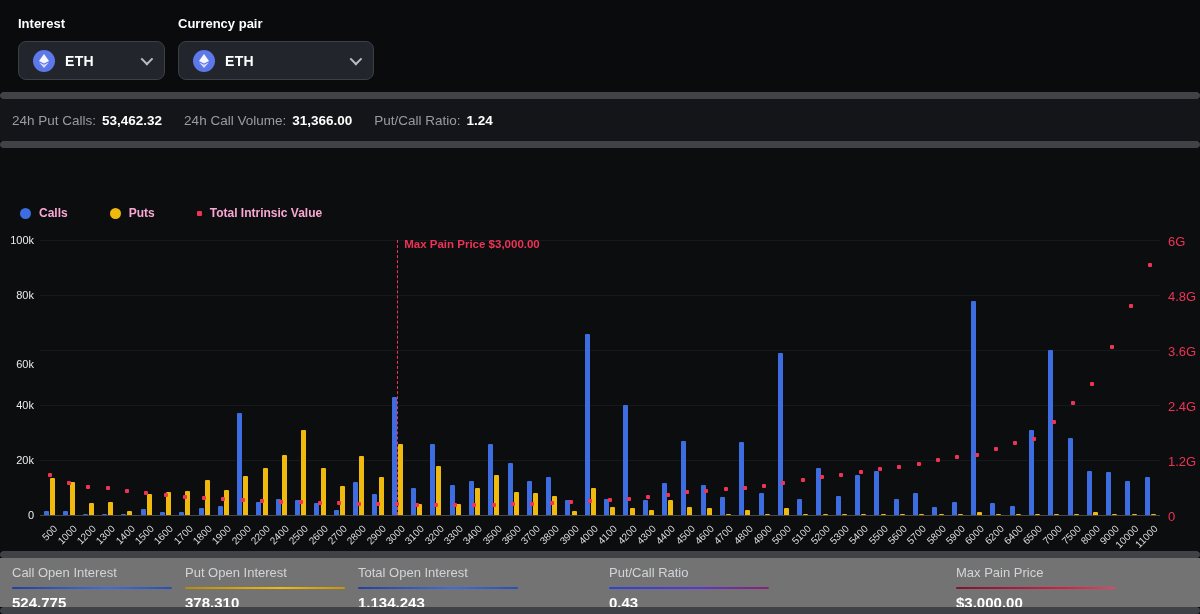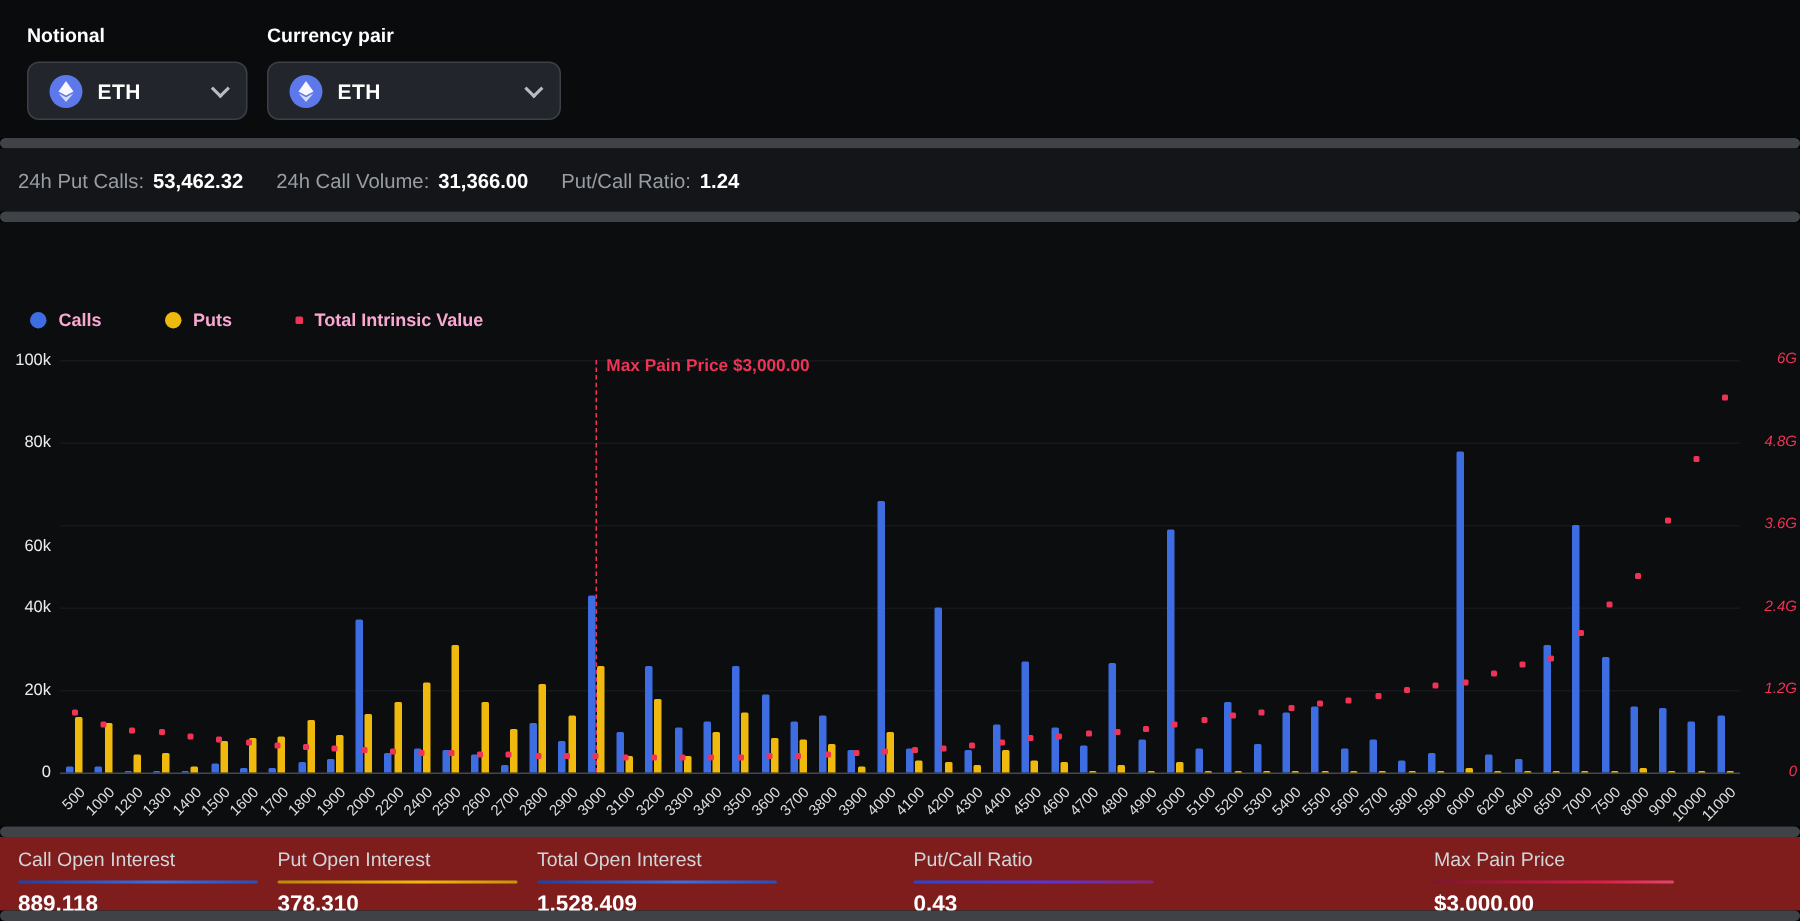--- a/index.html
+++ b/index.html
@@ -49,43 +49,43 @@
   .mk-circle { width:11px; height:11px; border-radius:50%; }
   .mk-square { width:5px; height:5px; border-radius:1px; }
 
   
   #plot { position:absolute; left:40px; top:92px; width:1120px; height:275px; }
   .gridline { position:absolute; left:0; width:100%; height:1px; background:#17181b; }
   #x-axis-line { position:absolute; left:0; bottom:-1px; width:100%; height:1px; background:#46484c; }
   .bar { position:absolute; bottom:0; width:5px; border-radius:1px 1px 0 0; }
   .dot { position:absolute; width:4px; height:4px; border-radius:1px; }
   .ytick-l { position:absolute; left:0; width:34px; text-align:right; font-size:11px; color:#ececec; }
-  .ytick-r { position:absolute; left:1168px; width:30px; text-align:right; font-size:10px;font-style:italic; }
+  .ytick-r { position:absolute; left:1168px; width:30px; text-align:left; font-size:13px; }
   .xlab { position:absolute; white-space:nowrap; font-size:10px; color:#dcdcdc;
     transform-origin:100% 0; transform:rotate(-45deg); }
   #maxpain-line { position:absolute; top:0; width:0; border-left:1px dashed #ee3356; }
   #maxpain-label { position:absolute; top:-2px; font-size:11.5px; font-weight:bold; color:#ee3356; white-space:nowrap; }
 
   
-  #summary-bar { position:absolute; left:0; top:558px; width:1200px; height:49px; background:#7f1d1d; }
+  #summary-bar { position:absolute; left:0; top:558px; width:1200px; height:49px; background:#737373; }
   .sum-item { position:absolute; top:7px; width:170px; }
   .sum-label { font-size:13px; color:#d2d5d8; white-space:nowrap; }
   .sum-underline { margin-top:7px; width:160px; height:2px; border-radius:1px; }
   .sum-value { margin-top:5px; font-size:15px; font-weight:bold; color:#fff; white-space:nowrap; }
   .ul-blue   { background:linear-gradient(90deg,#23409f,#3d6de0 60%,#2b4db8); }
   .ul-yellow { background:linear-gradient(90deg,#b98a08,#f0b90e 60%,#c79409); }
   .ul-indigo { background:linear-gradient(90deg,#2c45cf,#5a35d8 55%,#8c2370); }
   .ul-gray   { background:#5d6064; }
   .ul-red    { background:linear-gradient(90deg,#7e1430,#d91f48 70%,#e0476a); }
 </style>
 </head>
 <body>
 
 <div id="top-section">
-  <div class="filter-label" style="left:18px">Notional</div>
+  <div class="filter-label" style="left:18px">Interest</div>
   <div class="filter-label" style="left:178px">Currency pair</div>
 
   <div class="dropdown" style="left:18px; width:147px">
     <span class="eth-icon">
       <svg width="12" height="14" viewBox="0 0 12 14">
           <path d="M6 0 L11 7 L6 9.6 L1 7 Z" fill="#fff" opacity=".95"></path>
           <path d="M6 10.8 L11 8.2 L6 14 L1 8.2 Z" fill="#fff" opacity=".75"></path>
         </svg>
     </span>
     <span class="dd-text">ETH</span>
@@ -401,31 +401,31 @@
       <span class="xlab" style="position: absolute; right: 47.6552px; top: 375px;">11000</span>
     </div>
 </div>
 
 <div class="strip" style="top:551px"></div>
 
 <div id="summary-bar">
     <div class="sum-item" style="left: 12px;">
       <div class="sum-label">Call Open Interest</div>
       <div class="sum-underline ul-blue"></div>
-      <div class="sum-value">889,118</div>
+      <div class="sum-value">524,775</div>
     </div>
     <div class="sum-item" style="left: 185px;">
       <div class="sum-label">Put Open Interest</div>
       <div class="sum-underline ul-yellow"></div>
       <div class="sum-value">378,310</div>
     </div>
     <div class="sum-item" style="left: 358px;">
       <div class="sum-label">Total Open Interest</div>
       <div class="sum-underline ul-blue"></div>
-      <div class="sum-value">1,528,409</div>
+      <div class="sum-value">1,134,243</div>
     </div>
     <div class="sum-item" style="left: 609px;">
       <div class="sum-label">Put/Call Ratio</div>
       <div class="sum-underline ul-indigo"></div>
       <div class="sum-value">0.43</div>
     </div>
     <div class="sum-item" style="left: 956px;">
       <div class="sum-label">Max Pain Price</div>
       <div class="sum-underline ul-red"></div>
       <div class="sum-value">$3,000.00</div>

